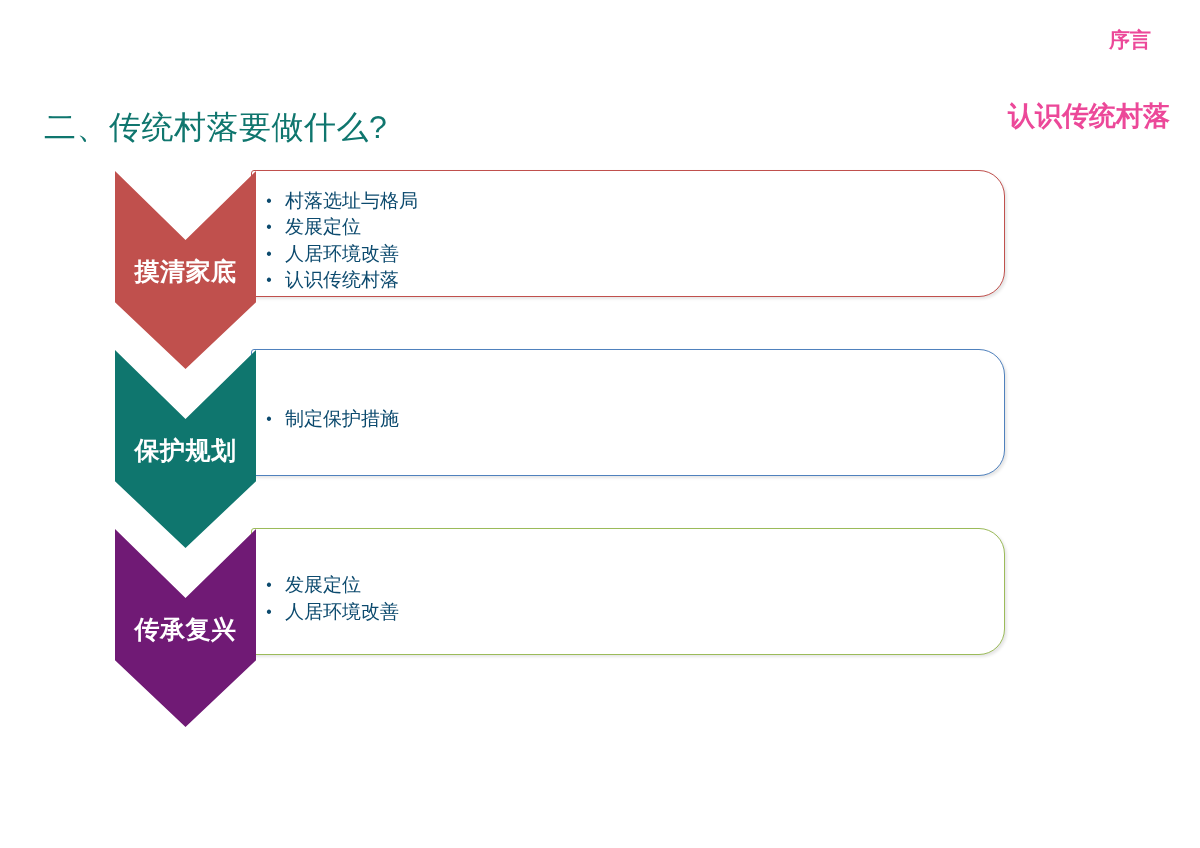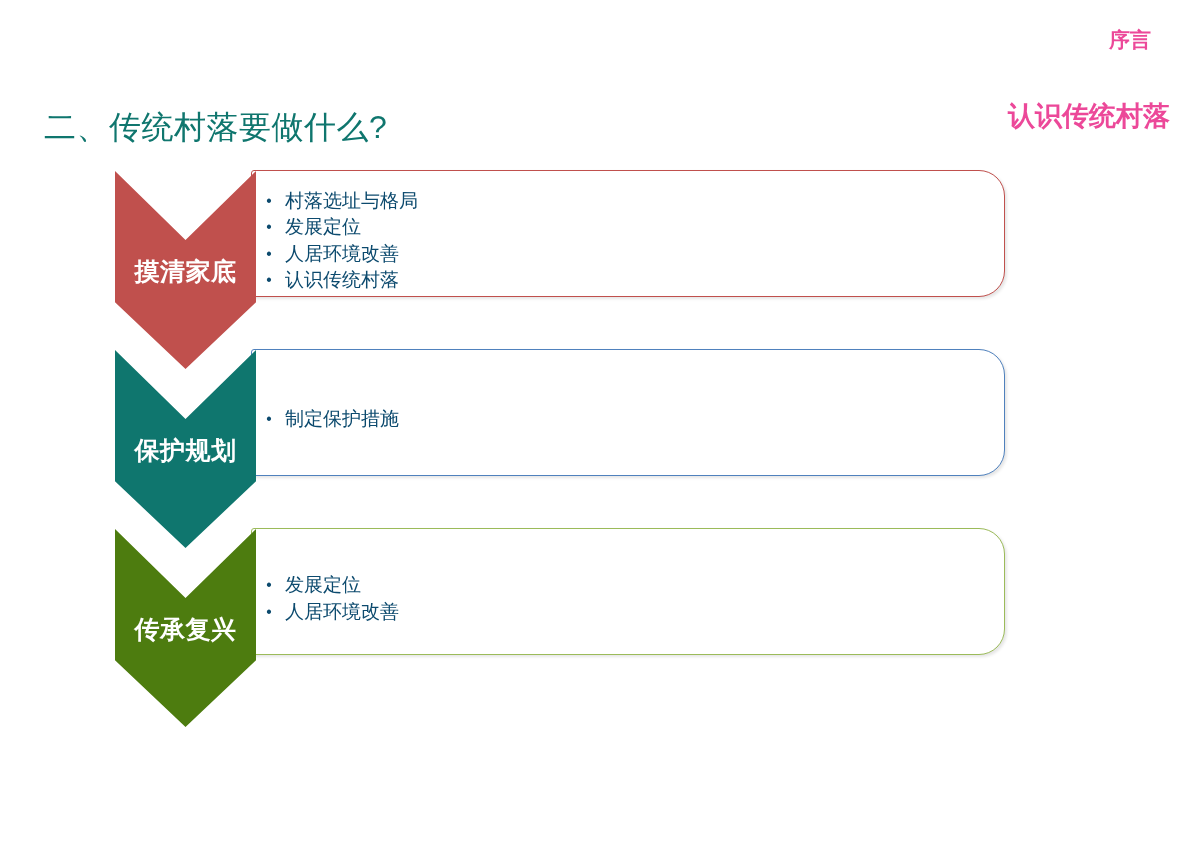--- a/index.html
+++ b/index.html
@@ -154,18 +154,18 @@
     </div>
   </div>
 
   <div class="step step-3">
     <div class="detail-box" style="border-color: rgb(155, 187, 89);">
       <ul class="bullets">
           <li>发展定位</li>
           <li>人居环境改善</li>
         </ul>
     </div>
-    <div class="chevron" style="background: #4d7c0f; text-decoration: underline;">
+    <div class="chevron" style="background: #701a75; text-decoration: underline;">
       <span class="chevron-label">传承复兴</span>
     </div>
   </div>
 
 </div>
 
 </body></html>

